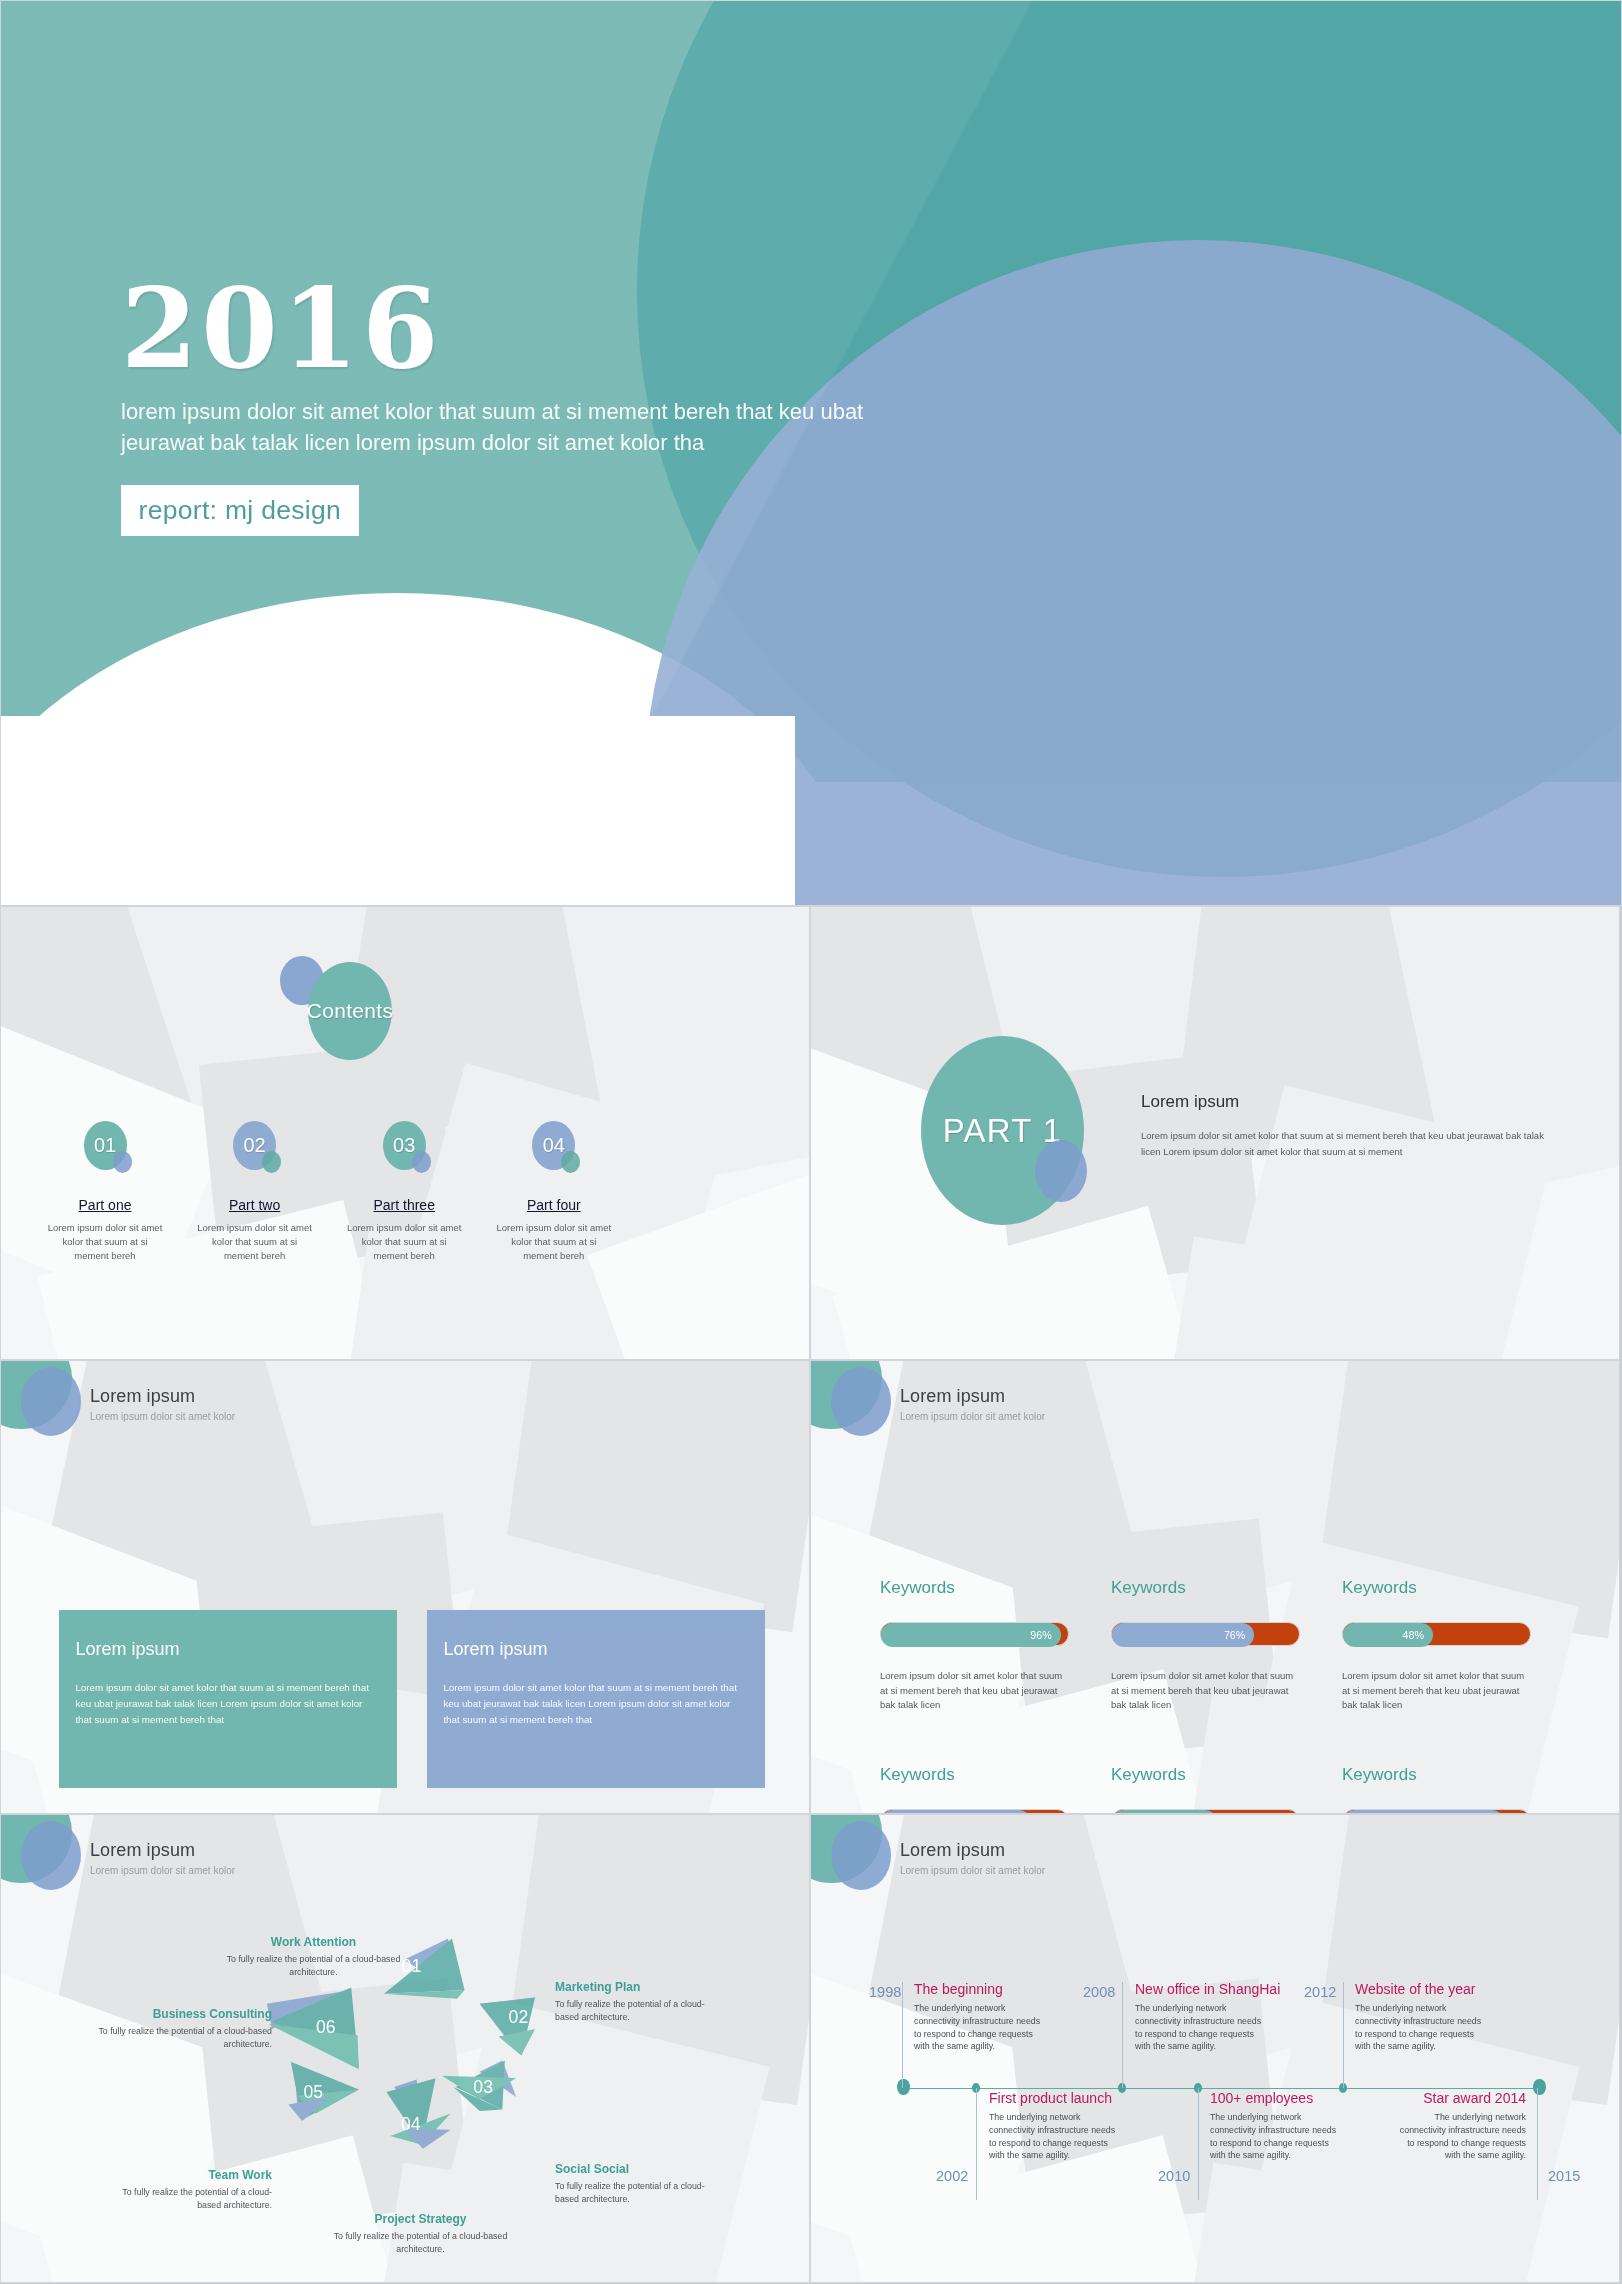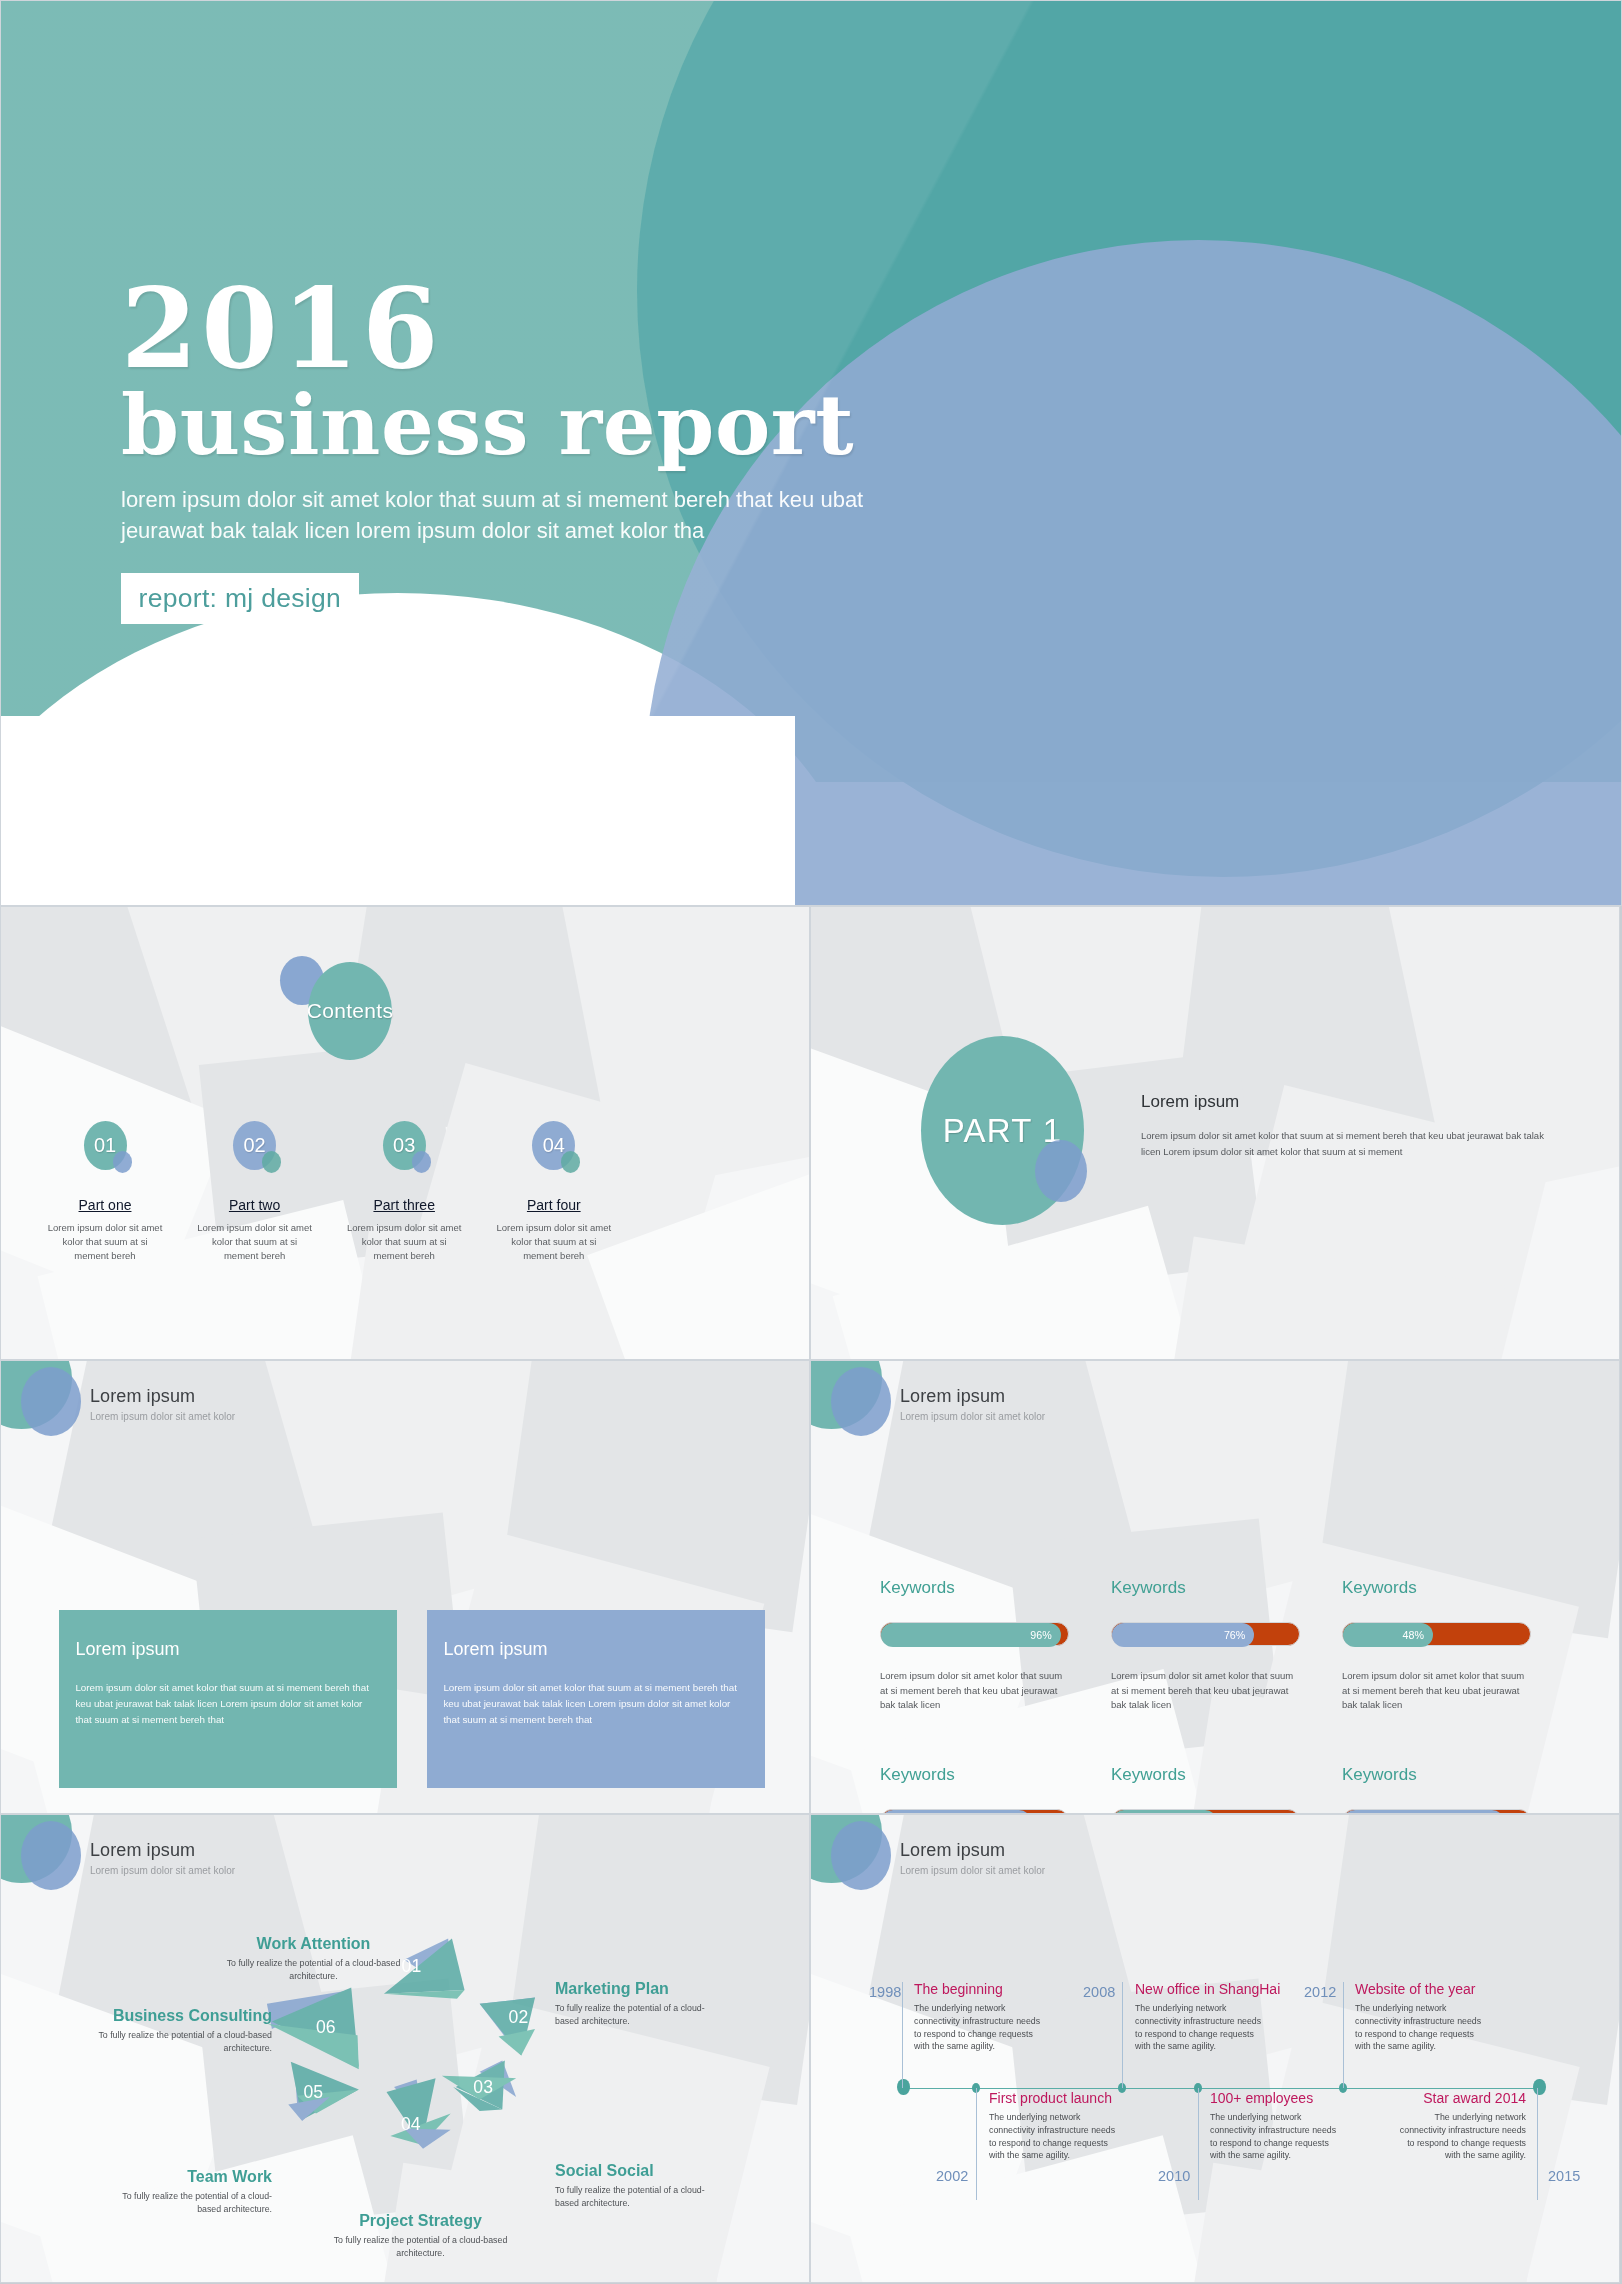--- a/index.html
+++ b/index.html
@@ -166,21 +166,21 @@
     display:flex; align-items:center; justify-content:flex-end; padding-right:8.8px;
   }
   .bar-fill.teal{ background:#72b6b0; }
   .bar-fill.blue{ background:#8fabd2; }
   .bar-fill span{ font-size:10.7px; color:#ffffff; }
   .kw-p{ margin-top:23px; font-size:9.5px; line-height:1.55; color:#55585c; width:189px; }
 
   
   .cycle{ position:absolute; left:0; top:0; width:810px; height:469px; z-index:4; }
   .cy-lab{ position:absolute; width:170px; }
-  .cy-lab .t{ font-size:16px; color:#3f9e95; font-weight:bold; }
+  .cy-lab .t{ font-size:12px; color:#3f9e95; font-weight:bold; }
   .cy-lab .d{ margin-top:4.4px; font-size:8.8px; line-height:1.42; color:#4e5155; }
   .cy-lab.r{ text-align:left; }
   .cy-lab.l{ text-align:right; }
   .cy-lab.c{ text-align:center; }
 
   
   .tl{ position:absolute; left:0; top:8px; width:810px; height:469px; z-index:4; }
   .tl-axis{ position:absolute; left:91px; top:265px; width:638px; height:1.3px; background:#5aada7; }
   .tl-node{ position:absolute; border-radius:50%; background:#4aa49d; }
   .tl-stem{ position:absolute; width:0.6px; background:#a9c0d6; }
@@ -196,21 +196,20 @@
 <div class="deck">
 
   <section class="cover">
     <div class="cover-teal"></div>
     <div class="cover-circ-dark"></div>
     <div class="cover-circ-blue"></div>
     <div class="cover-white-wedge"></div>
     <div class="cover-teal-grad"></div>
     <div class="cover-text">
       <div class="cover-year">2016</div>
-      <div class="cover-head">business report</div>
       <div class="cover-sub">lorem ipsum dolor sit amet kolor that suum at si mement bereh that keu ubat jeurawat bak talak licen lorem ipsum dolor sit amet kolor tha</div>
       <div class="cover-badge">report: mj design</div>
     </div>
   </section>
 
   <div class="row">
 
     <section class="slide">
       <div class="poly">
         <i class="d" style="left:-38px;top:-25px;width:271px;height:227px;transform:rotate(13deg)"></i>

